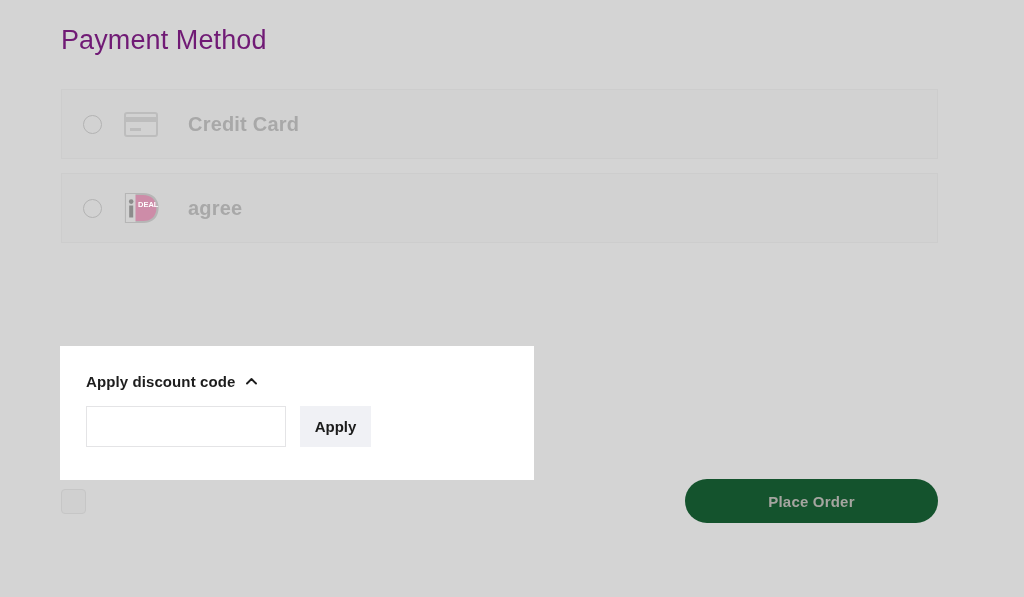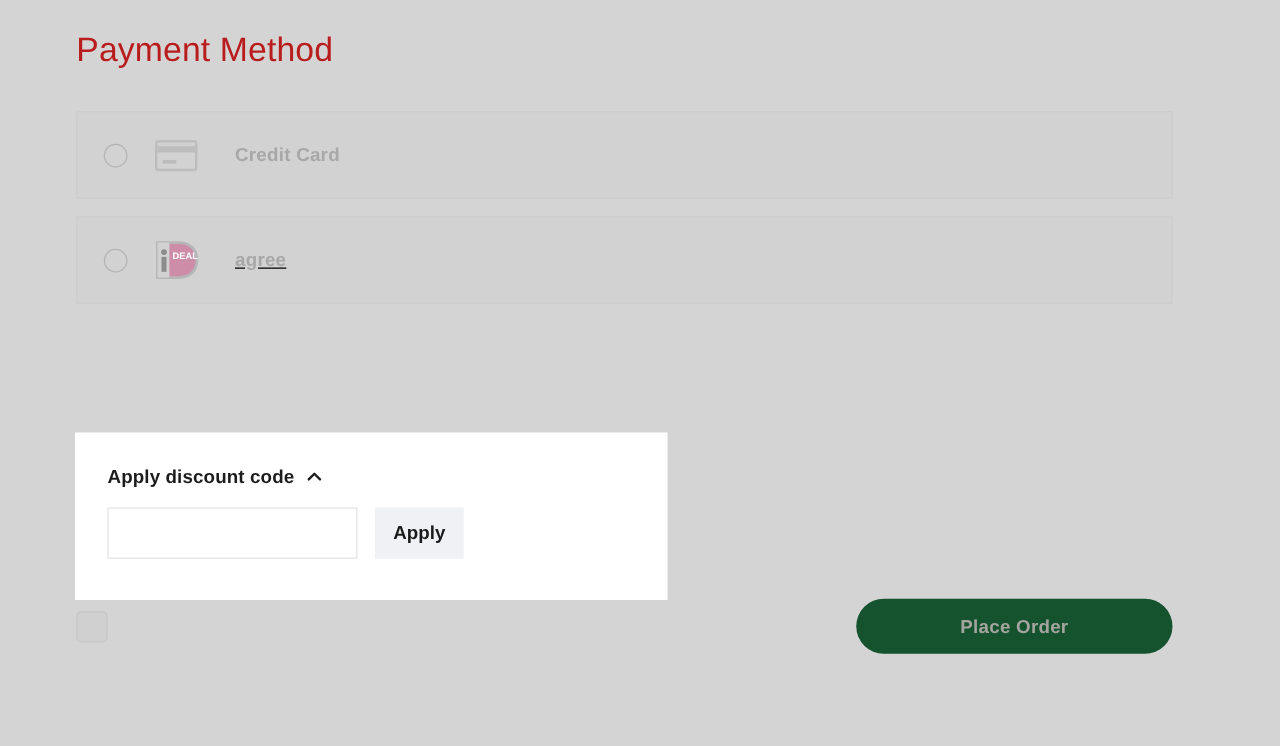--- a/index.html
+++ b/index.html
@@ -20,38 +20,38 @@
     inset: 0;
     background: #d4d4d4;
   }
 
   #page-title {
     position: absolute;
     left: 61px;
     top: 22px;
     font-size: 27px;
     font-weight: 400;
-    color: #b91c1c;
+    color: #701a75;
     letter-spacing: 0.1px;
     line-height: 36px;
   }
 
   
   .pay-row {
     position: absolute;
     left: 61px;
     width: 877px;
     height: 70px;
     background: #d2d2d2;
     border: 1px solid #cdcdcd;
     display: flex;
     align-items: center;
   }
   #row-credit-card { top: 89px; }
-  #row-ideal       { top: 173px; text-decoration: underline; }
+  #row-ideal       { top: 173px; }
   #row-paypal      { top: 257px; }
 
   .radio {
     width: 19px; height: 19px;
     border: 1.6px solid #b3b3b3;
     border-radius: 50%;
     background: transparent;
     margin-left: 21px;
     flex: none;
   }
@@ -60,21 +60,21 @@
     width: 56px;
     margin-left: 22px;
     display: flex;
     align-items: center;
     justify-content: flex-start;
     flex: none;
   }
 
   .pay-label {
     margin-left: 8px;
-    font-size: 15px;
+    font-size: 20px;
     font-weight: bold;
     color: #a8a8a8;
     letter-spacing: 0.2px;
   }
 
   
   .cc-icon {
     position: relative;
     width: 34px; height: 25px;
     border: 2px solid #bdbdbd;

